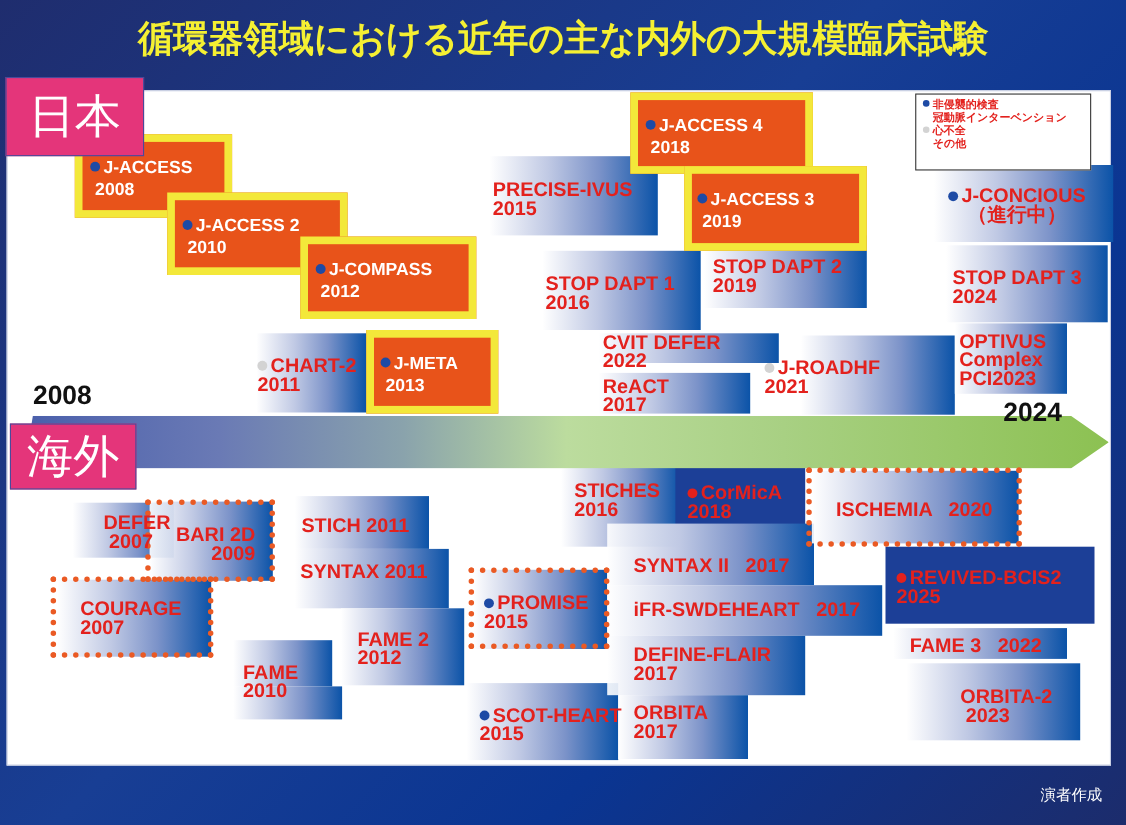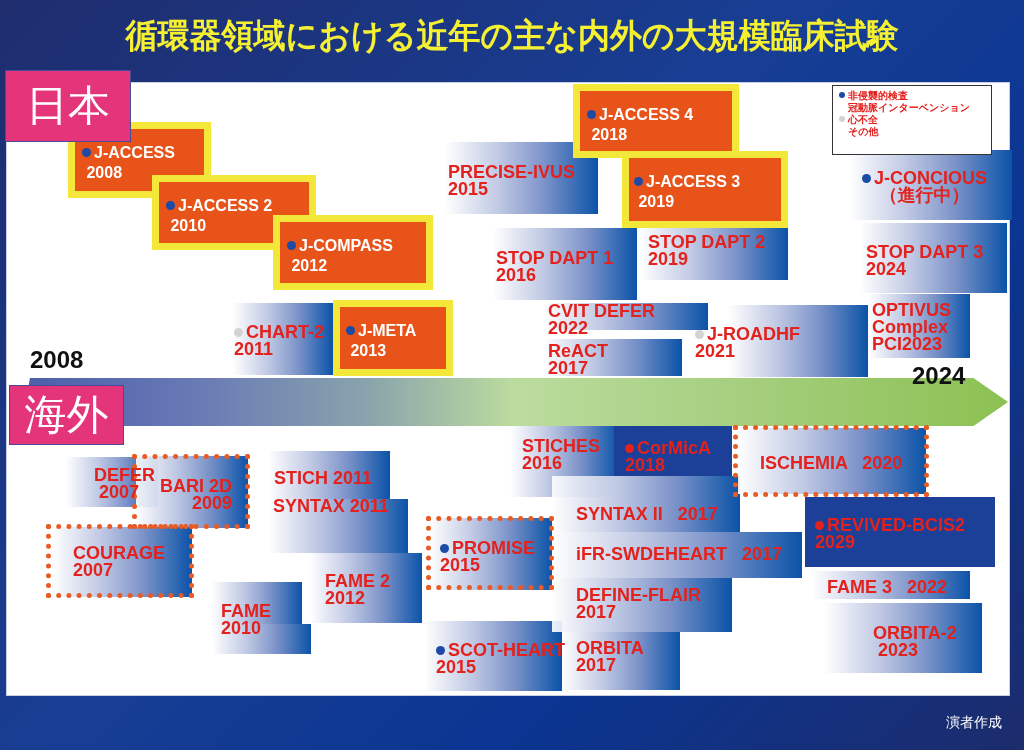--- a/index.html
+++ b/index.html
@@ -170,21 +170,21 @@
 
 <div class="gbox" style="left:52px;top:527px;width:140px;height:70px;"></div>
 <div class="trial" style="left:73px;top:545px;">COURAGE
 2007</div>
 <div class="dashed" style="left:46px;top:524px;width:148px;height:74px;"></div>
 
 <div class="gbox" style="left:268px;top:451px;width:122px;height:48px;"></div>
 <div class="trial" style="left:274px;top:470px;">STICH 2011</div>
 
 <div class="gbox" style="left:268px;top:499px;width:140px;height:54px;"></div>
-<div class="trial" style="left:273px;top:498px;">SYNTAX 2011</div>
+<div class="trial" style="left:273px;top:511px;">SYNTAX 2011</div>
 
 <div class="gbox" style="left:310px;top:553px;width:112px;height:70px;"></div>
 <div class="trial" style="left:325px;top:573px;">FAME 2
 2012</div>
 
 <div class="gbox" style="left:212px;top:582px;width:90px;height:42px;"></div>
 <div class="gbox" style="left:212px;top:624px;width:99px;height:30px;"></div>
 <div class="trial" style="left:221px;top:603px;">FAME
 2010</div>
 
@@ -218,21 +218,21 @@
 <div class="gbox" style="left:562px;top:632px;width:118px;height:58px;"></div>
 <div class="trial" style="left:576px;top:640px;">ORBITA
 2017</div>
 
 <div class="gbox" style="left:738px;top:428px;width:188px;height:66px;"></div>
 <div class="trial" style="left:760px;top:455px;">ISCHEMIA   2020</div>
 <div class="dashed" style="left:733px;top:425px;width:196px;height:72px;"></div>
 
 <div class="solidbox" style="left:805px;top:497px;width:190px;height:70px;"></div>
 <div class="trial" style="left:815px;top:517px;"><span class="dot red"></span><span>REVIVED-BCIS2
-2029</span></div>
+2025</span></div>
 
 <div class="gbox" style="left:812px;top:571px;width:158px;height:28px;"></div>
 <div class="trial" style="left:827px;top:579px;">FAME 3   2022</div>
 
 <div class="gbox" style="left:824px;top:603px;width:158px;height:70px;"></div>
 <div class="trial" style="left:873px;top:625px;">ORBITA-2
  2023</div>
 
 <div class="credit">演者作成</div>
 

